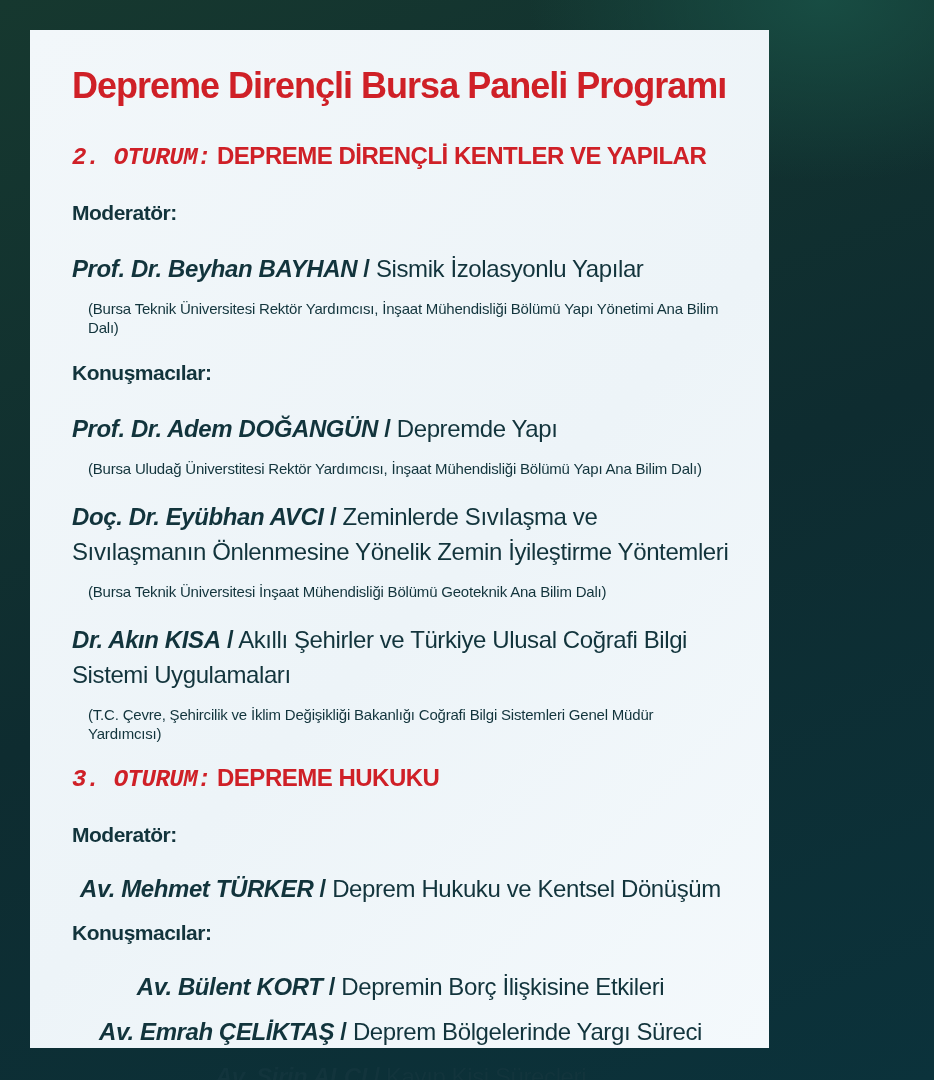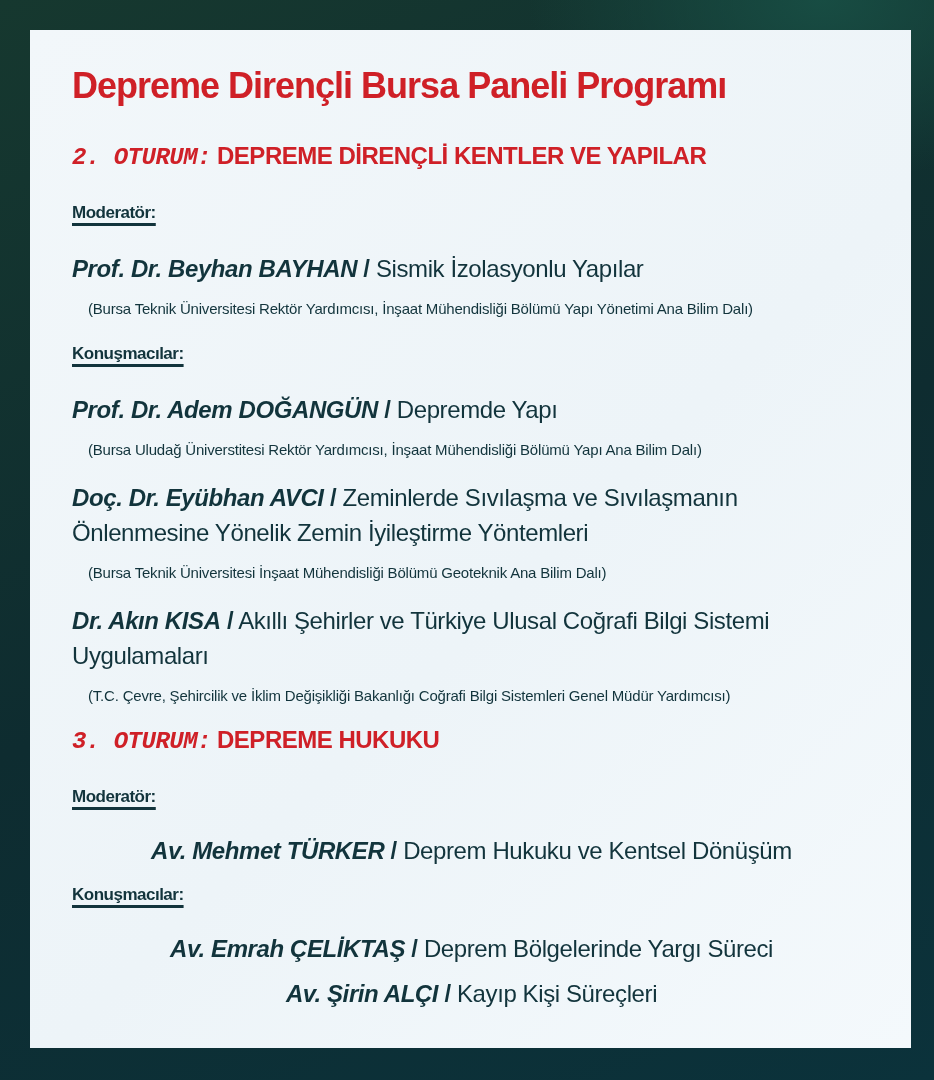--- a/index.html
+++ b/index.html
@@ -9,21 +9,21 @@
     position: relative;
     font-family: "Liberation Sans", sans-serif;
     background:
       radial-gradient(ellipse 420px 260px at 88% 0%, rgba(24,78,68,.95) 0%, rgba(24,78,68,0) 70%),
       linear-gradient(158deg, #16382f 0%, #0e2c30 52%, #0b323b 100%);
     overflow: hidden;
   }
   .card {
     position: absolute;
     left: 30px; top: 30px;
-    width: 881px; height: 1018px;
+    width: 739px; height: 1018px;
     box-sizing: border-box;
     background: linear-gradient(135deg, #f2f7fa 0%, #edf4f8 55%, #f4f9fc 100%);
     padding: 36px 40px 0 42px;
     color: #12343c;
   }
   .poster-title {
     margin: 0 0 36px 0;
     font-size: 36px;
     font-weight: bold;
     letter-spacing: -1px;
@@ -34,25 +34,24 @@
     margin: 0 0 26px 0;
     font-size: 24px;
     font-weight: bold;
     color: #cf2027;
     letter-spacing: -0.5px;
     line-height: 28px;
   }
   .session-heading .session-label { font-style: italic; margin-right: 6px; font-family: Liberation Mono, monospace; }
   .sub-heading {
     margin: 8px 0 23px 0;
-    font-size: 17px;
+    font-size: 21px;
     font-weight: bold;
     color: #12343c;
     letter-spacing: -0.5px;
-    text-decoration: underline;
     text-decoration-thickness: 2.5px;
     text-underline-offset: 5px;
     line-height: 30px;
   }
   .speaker {
     margin: 0 0 15px 0;
     font-size: 24px;
     letter-spacing: -0.4px;
     line-height: 35px;
     color: #12343c;
@@ -119,20 +118,25 @@
     <h3 class="sub-heading">Moderatör:</h3>
 
     <p class="speaker">
       <span class="name">Av. Mehmet TÜRKER</span>
       <span class="sep">/</span>
       <span class="topic">Deprem Hukuku ve Kentsel Dönüşüm</span>
     </p>
 
     <h3 class="sub-heading">Konuşmacılar:</h3>
 
+    <p class="speaker">
+      <span class="name">Av. Bülent KORT</span>
+      <span class="sep">/</span>
+      <span class="topic">Depremin Borç İlişkisine Etkileri</span>
+    </p>
 
     <p class="speaker">
       <span class="name">Av. Emrah ÇELİKTAŞ</span>
       <span class="sep">/</span>
       <span class="topic">Deprem Bölgelerinde Yargı Süreci</span>
     </p>
 
     <p class="speaker">
       <span class="name">Av. Şirin ALÇI</span>
       <span class="sep">/</span>

